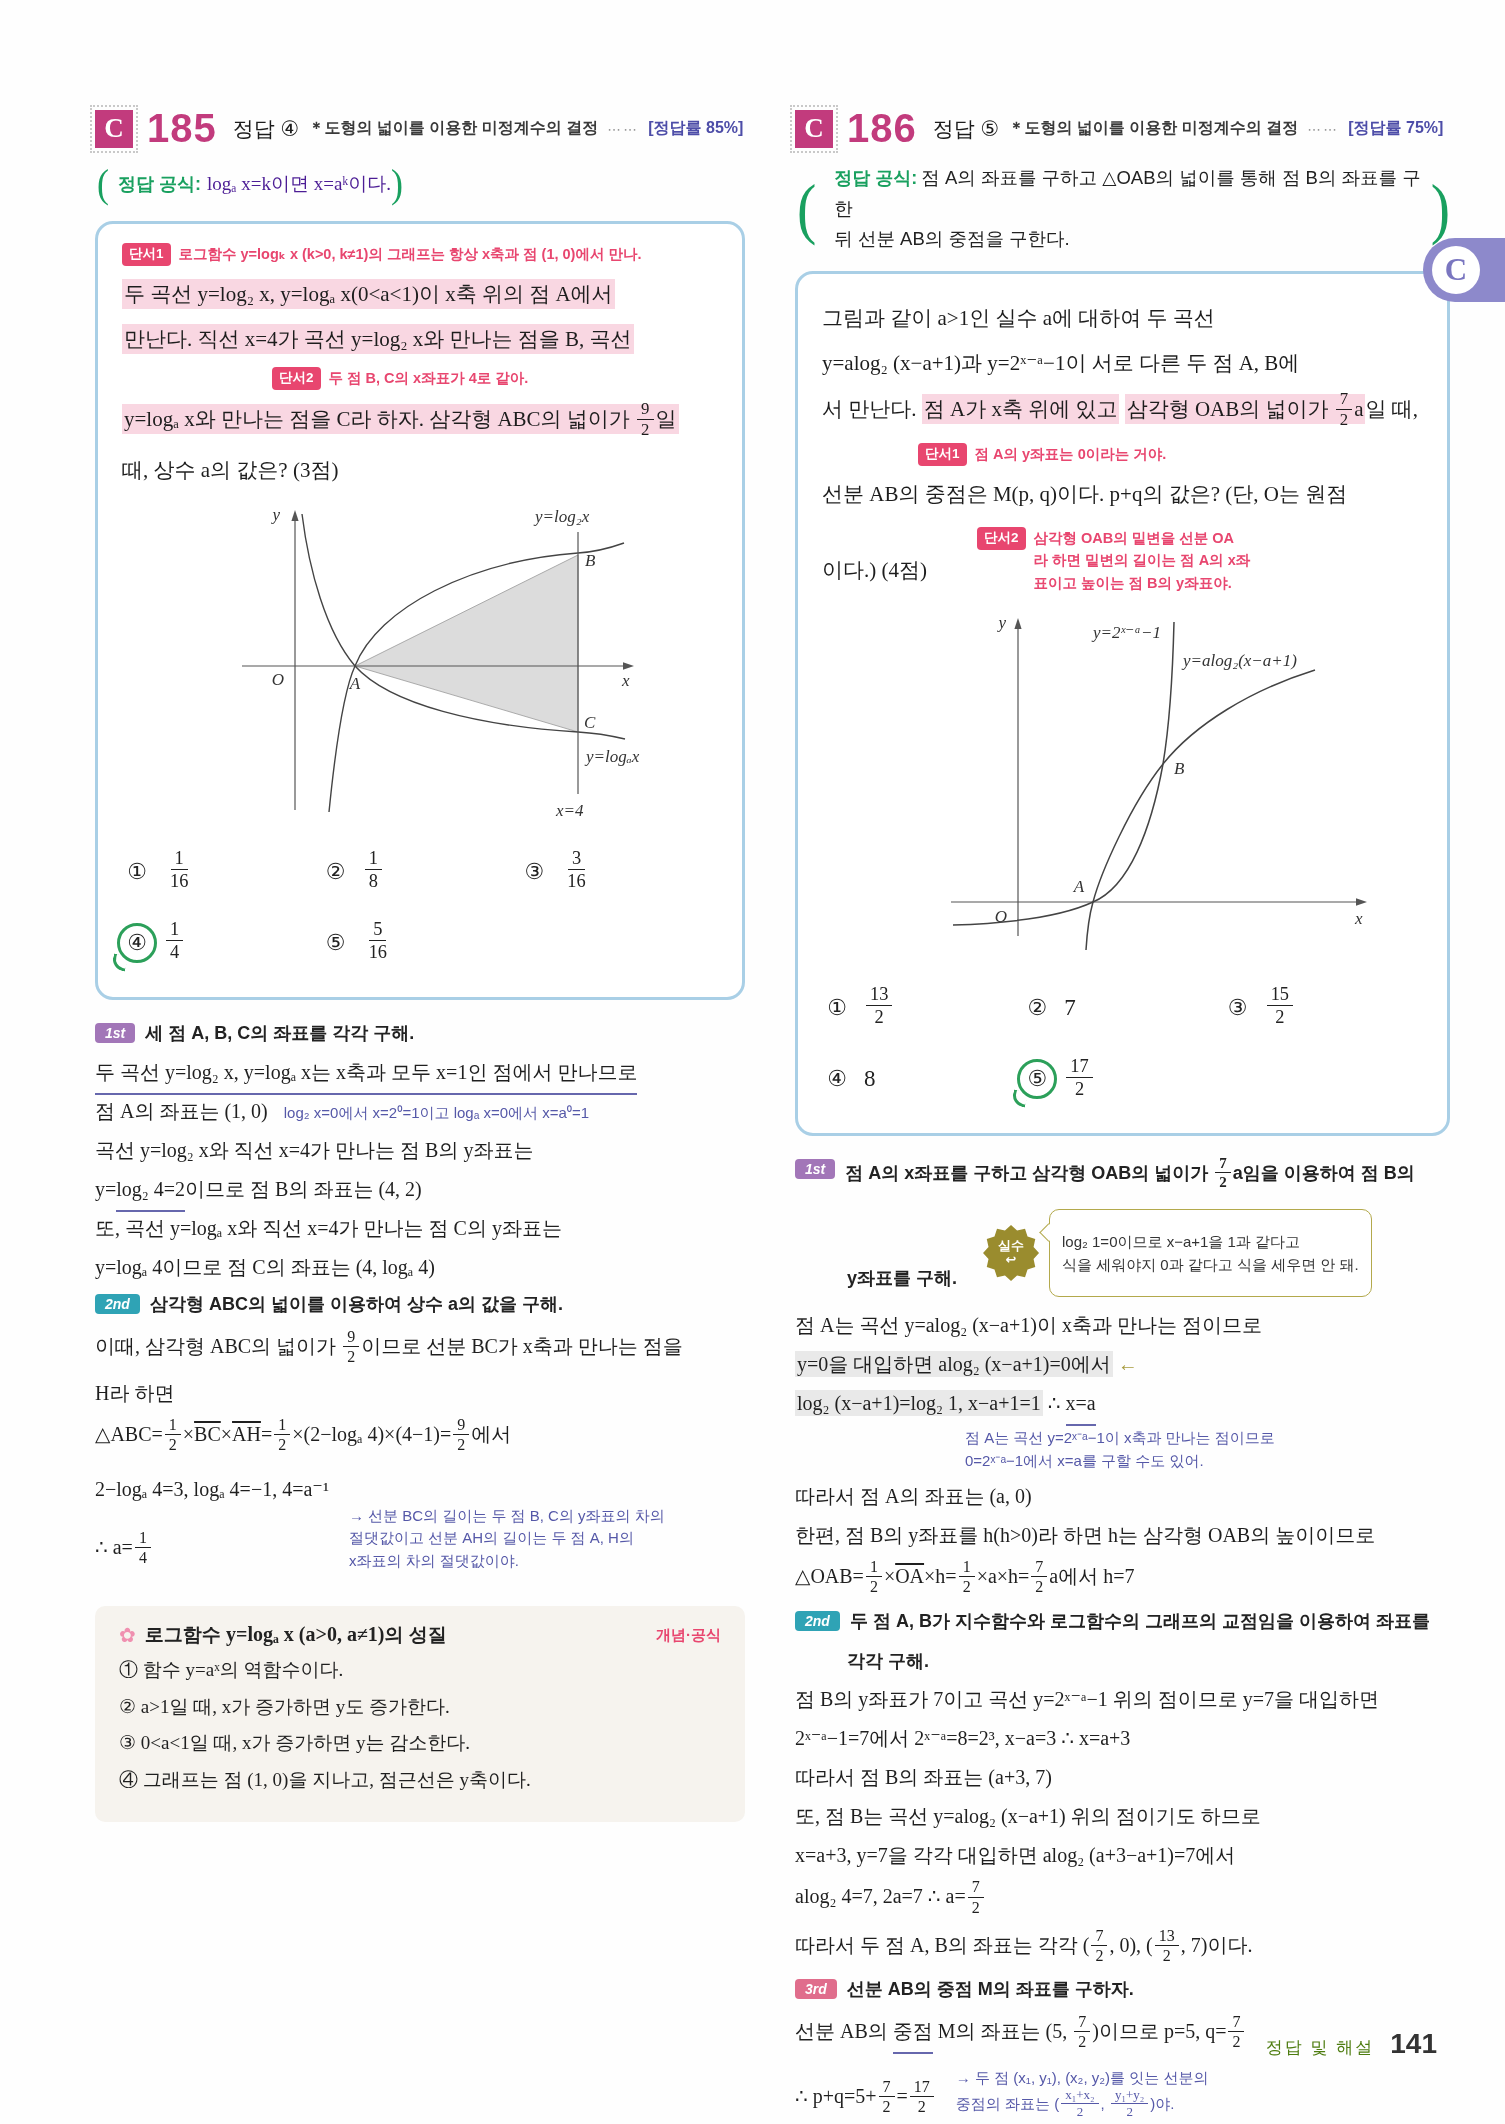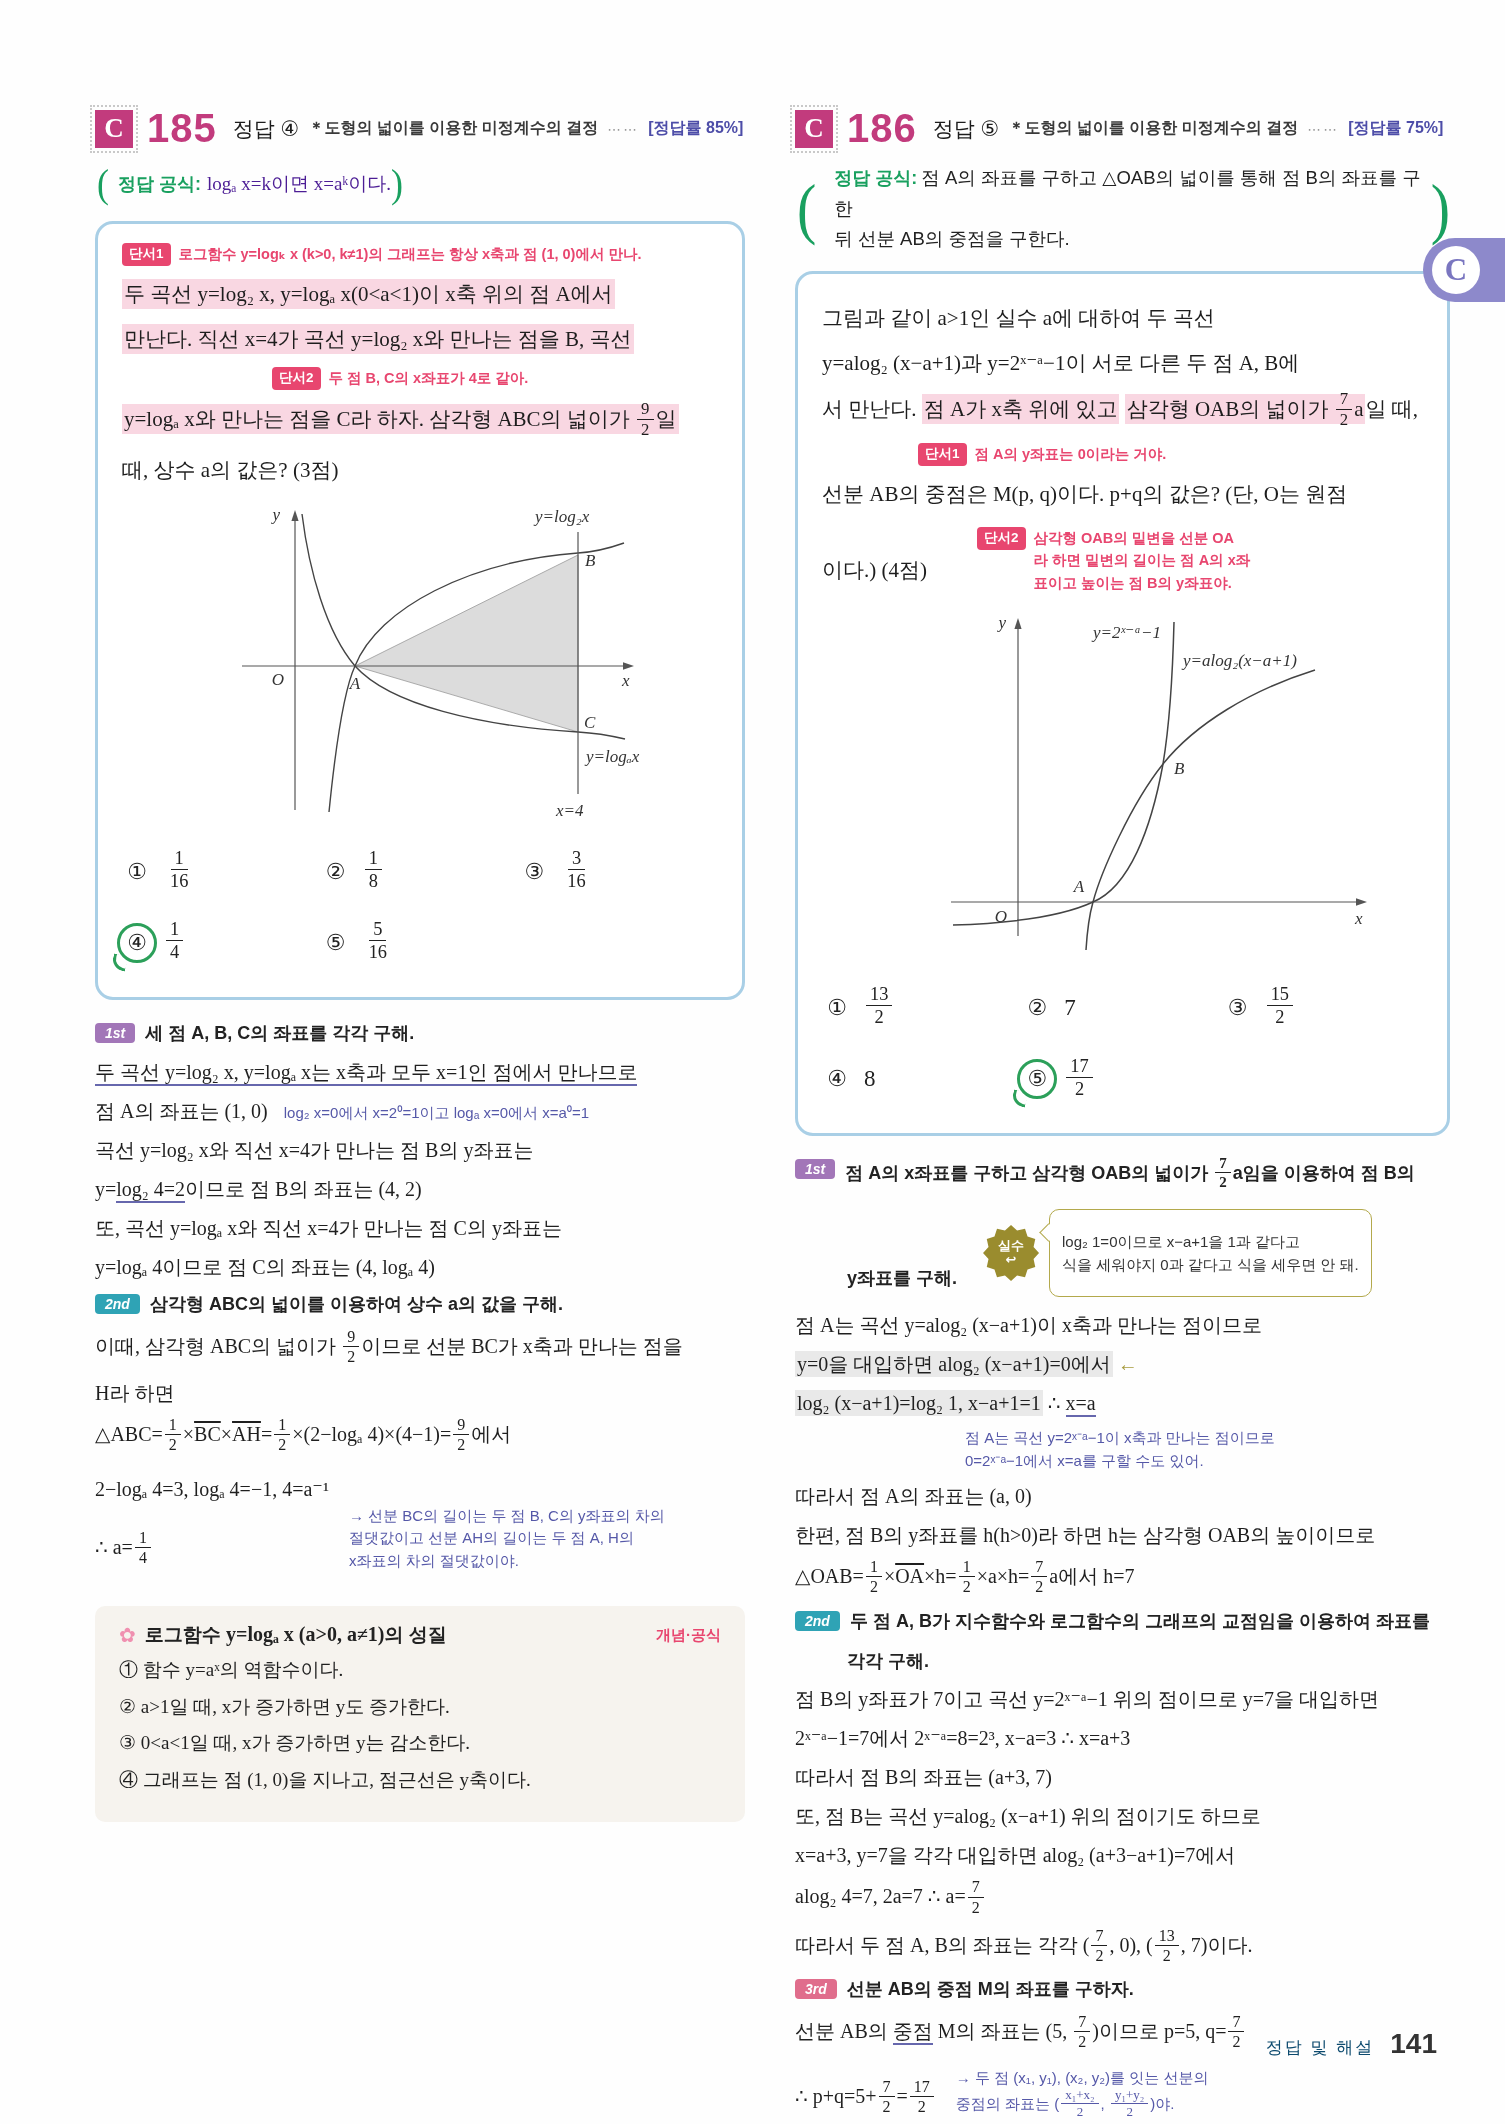--- a/index.html
+++ b/index.html
@@ -54,21 +54,21 @@
 
   
   .frac{display:inline-flex;flex-direction:column;align-items:center;vertical-align:middle;
         font-size:0.8em;line-height:1.2;margin:0 2px;transform:translateY(-2px);
         font-family:"Liberation Serif","DejaVu Serif",serif;}
   .fn{border-bottom:1.4px solid currentColor;padding:0 4px;}
   .fd{padding:0 4px;}
   .t,.m{font-family:"Liberation Serif","DejaVu Serif",serif;}
   .k{font-family:"Liberation Sans","DejaVu Sans",sans-serif;}
   .kb{font-family:"Liberation Sans","DejaVu Sans",sans-serif;font-weight:bold;font-size:18px;color:#222;}
-  .u{border-bottom:2px solid #6667ad;padding-bottom:1px;}
+  .u{border-bottom:2px solid #6667ad;padding-bottom:10px;}
   .o{text-decoration:overline;}
   .ar{color:#a89c3f;}
   .note{color:#5558a8;font-size:15px;margin-left:16px;font-family:"Liberation Sans",sans-serif;}
 
   
   .sol-step{display:flex;align-items:flex-start;gap:10px;margin:3px 0 10px;}
   .sbadge{flex:none;color:#fff;font-size:14px;font-weight:bold;font-style:italic;padding:2px 10px;border-radius:4px;margin-top:3px;}
   .s1{background:#a276b8}.s2{background:#2fa3b5}.s3{background:#e06d8c}
   .stext{font-size:18px;font-weight:bold;color:#222;line-height:1.55;}
   .stext .frac{font-size:15px;}
@@ -96,21 +96,21 @@
   .ctitle .m{font-size:20px;}
   .chead-tag{margin-left:auto;color:#e8466f;font-size:15px;font-weight:bold;}
   .concept .sol-line{font-size:19px;margin:8px 0;}
 
   
   #side-tab{position:absolute;right:0;top:238px;width:82px;height:64px;background:#8d89cb;
             border-radius:32px 0 0 32px;display:flex;align-items:center;padding-left:9px;box-sizing:border-box;}
   #side-tab .circ{width:48px;height:48px;border-radius:50%;background:#fff;display:flex;align-items:center;justify-content:center;
             color:#7a76c0;font-size:31px;font-weight:bold;font-family:"Liberation Serif",serif;}
   #footer{position:absolute;right:68px;top:2028px;display:flex;align-items:baseline;gap:16px;}
-  #footer .flab{font-size:17px;color:#0c4a6e;letter-spacing:2px;}
+  #footer .flab{font-size:17px;color:#4d7c0f;letter-spacing:2px;}
   #footer .fpage{font-size:28px;font-weight:bold;color:#333;}
 </style>
 </head>
 <body>
 
 <div id="page">
 
   <section class="col" id="col-left">
     <header class="prob-header">
       <span class="cbadge">C</span>

